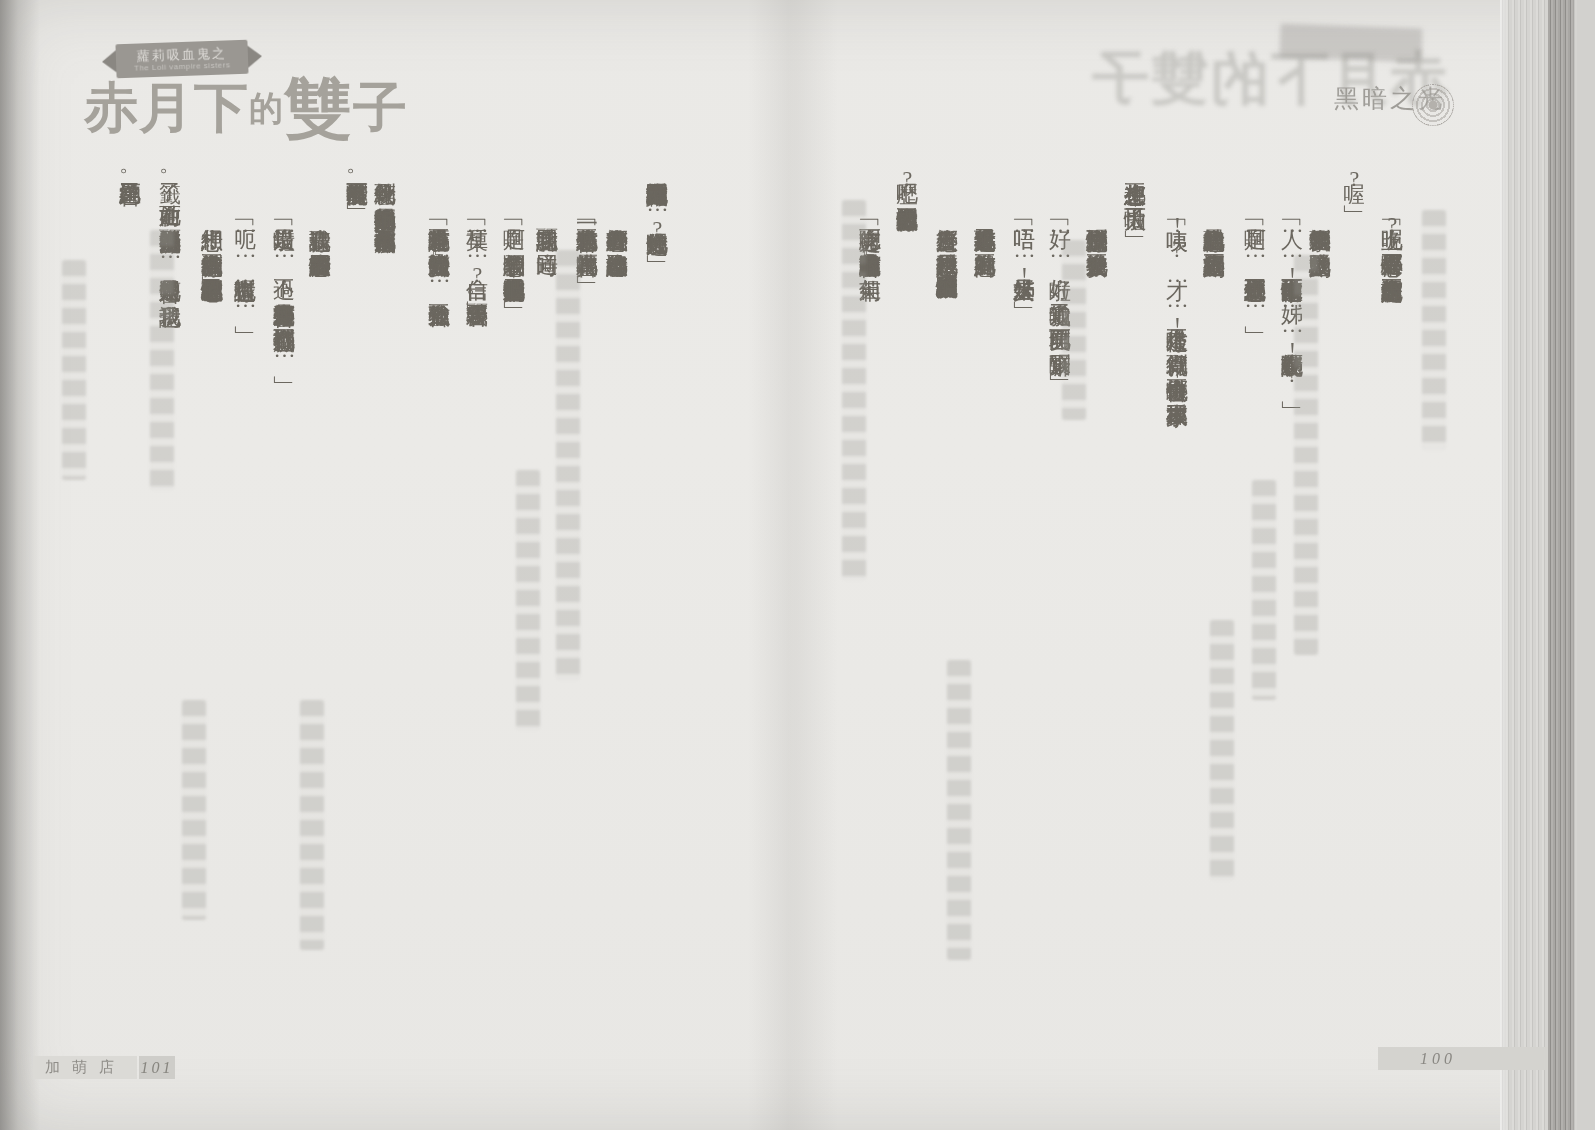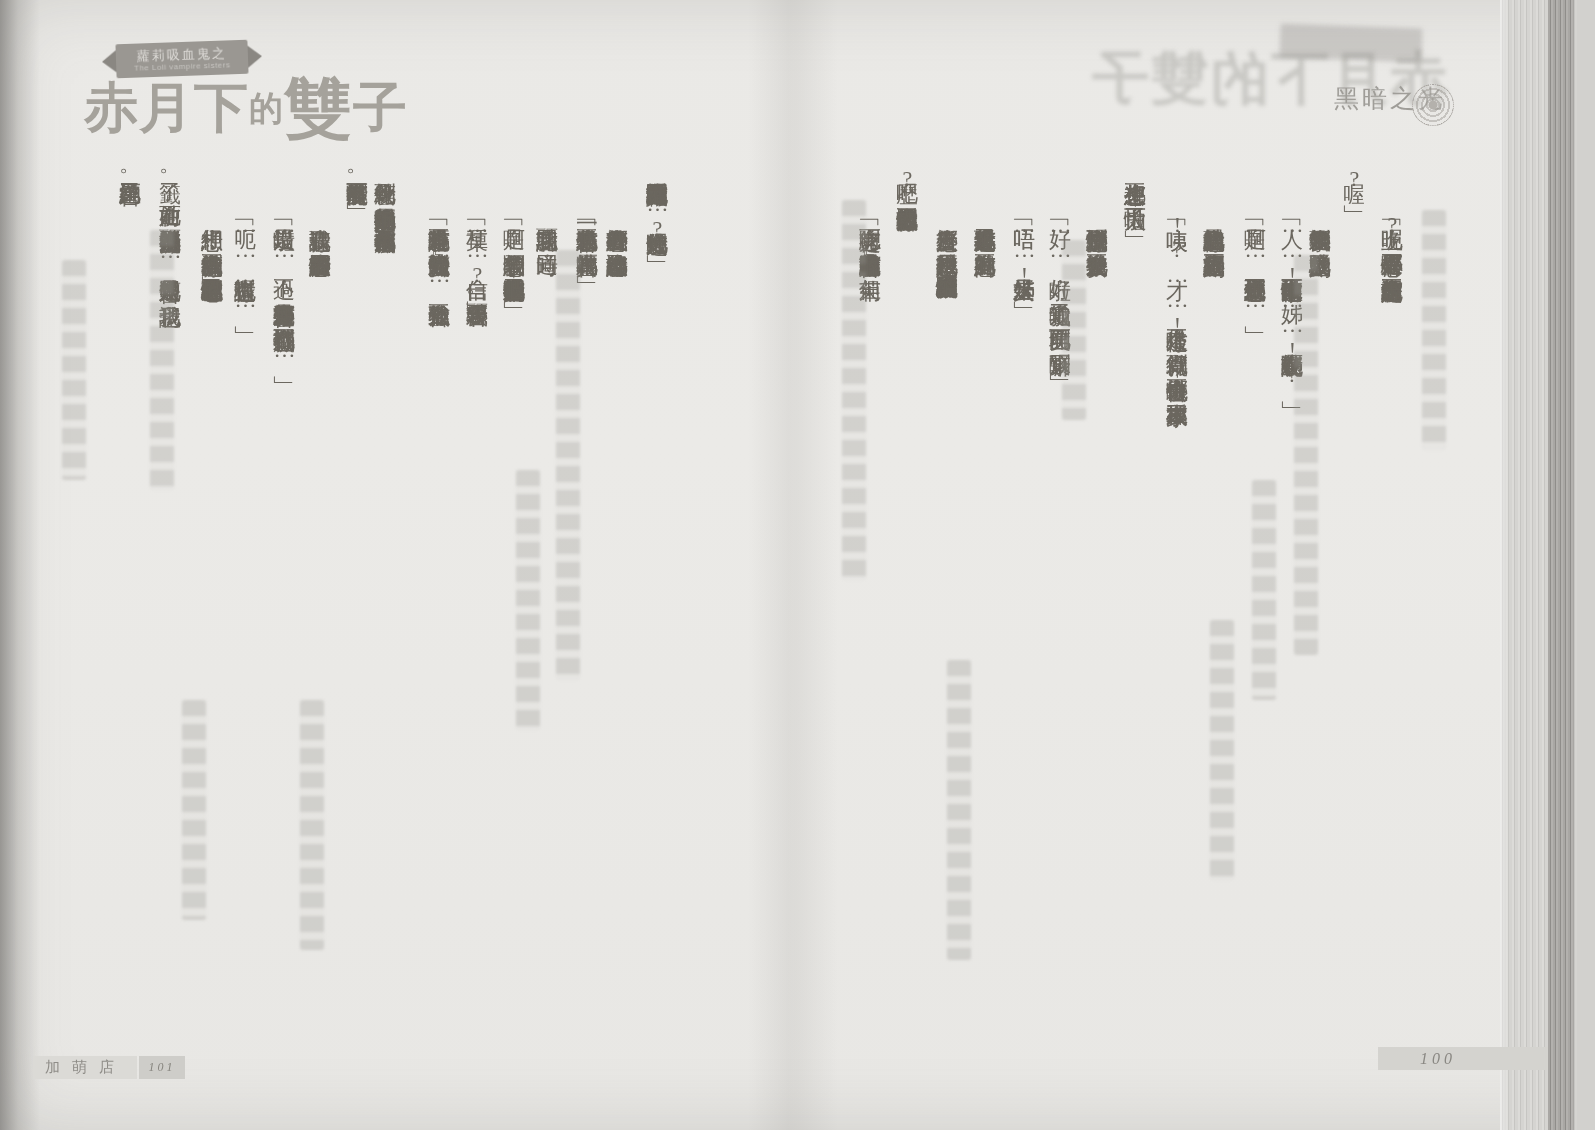--- a/index.html
+++ b/index.html
@@ -58,23 +58,23 @@
     color:#6b675f;filter:blur(.2px);}
   .col.ind{padding-top:46px;}
   
   .bleed{position:absolute;width:24px;border-radius:3px;
     background:repeating-linear-gradient(180deg,rgba(152,150,146,.30) 0 16px,rgba(152,150,146,.05) 16px 24px);
     filter:blur(1.6px);}
   
   .footer-left-bar{position:absolute;left:33px;top:1056px;width:104px;height:23px;
     background:#dbdad6;display:flex;align-items:center;}
   .footer-left-bar span{font-size:15px;color:#8f8d88;letter-spacing:12px;padding-left:12px;white-space:nowrap;}
-  .footer-left-num{position:absolute;left:139px;top:1056px;width:46px;height:23px;
+  .footer-left-num{position:absolute;left:139px;top:1056px;width:36px;height:23px;
     background:#cecdc9;display:flex;align-items:center;justify-content:center;
-    font-style:italic;font-size:12px;color:#87857f;letter-spacing:3px;}
+    font-style:italic;font-size:16px;color:#87857f;letter-spacing:3px;}
   .footer-right-bar{position:absolute;left:1378px;top:1047px;width:170px;height:23px;
     background:#d4d3cf;}
   .footer-right-num{position:absolute;left:1420px;top:1047px;height:23px;display:flex;align-items:center;
     font-style:italic;font-size:16px;color:#8a8883;letter-spacing:4px;}
 </style>
 </head>
 <body>
 
 <div id="scan">
 

